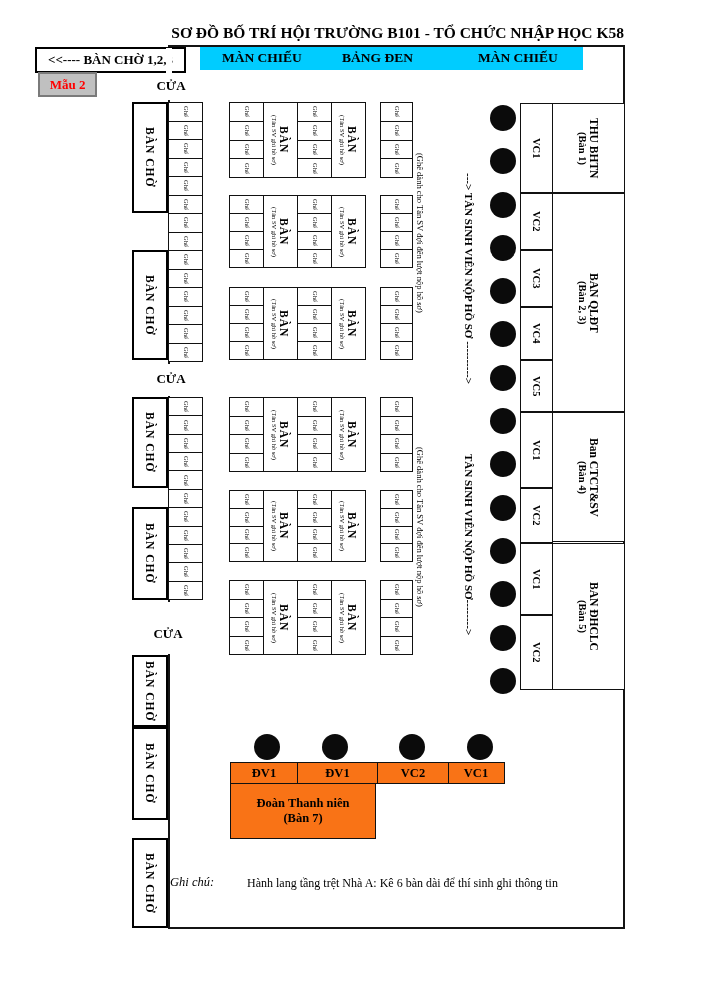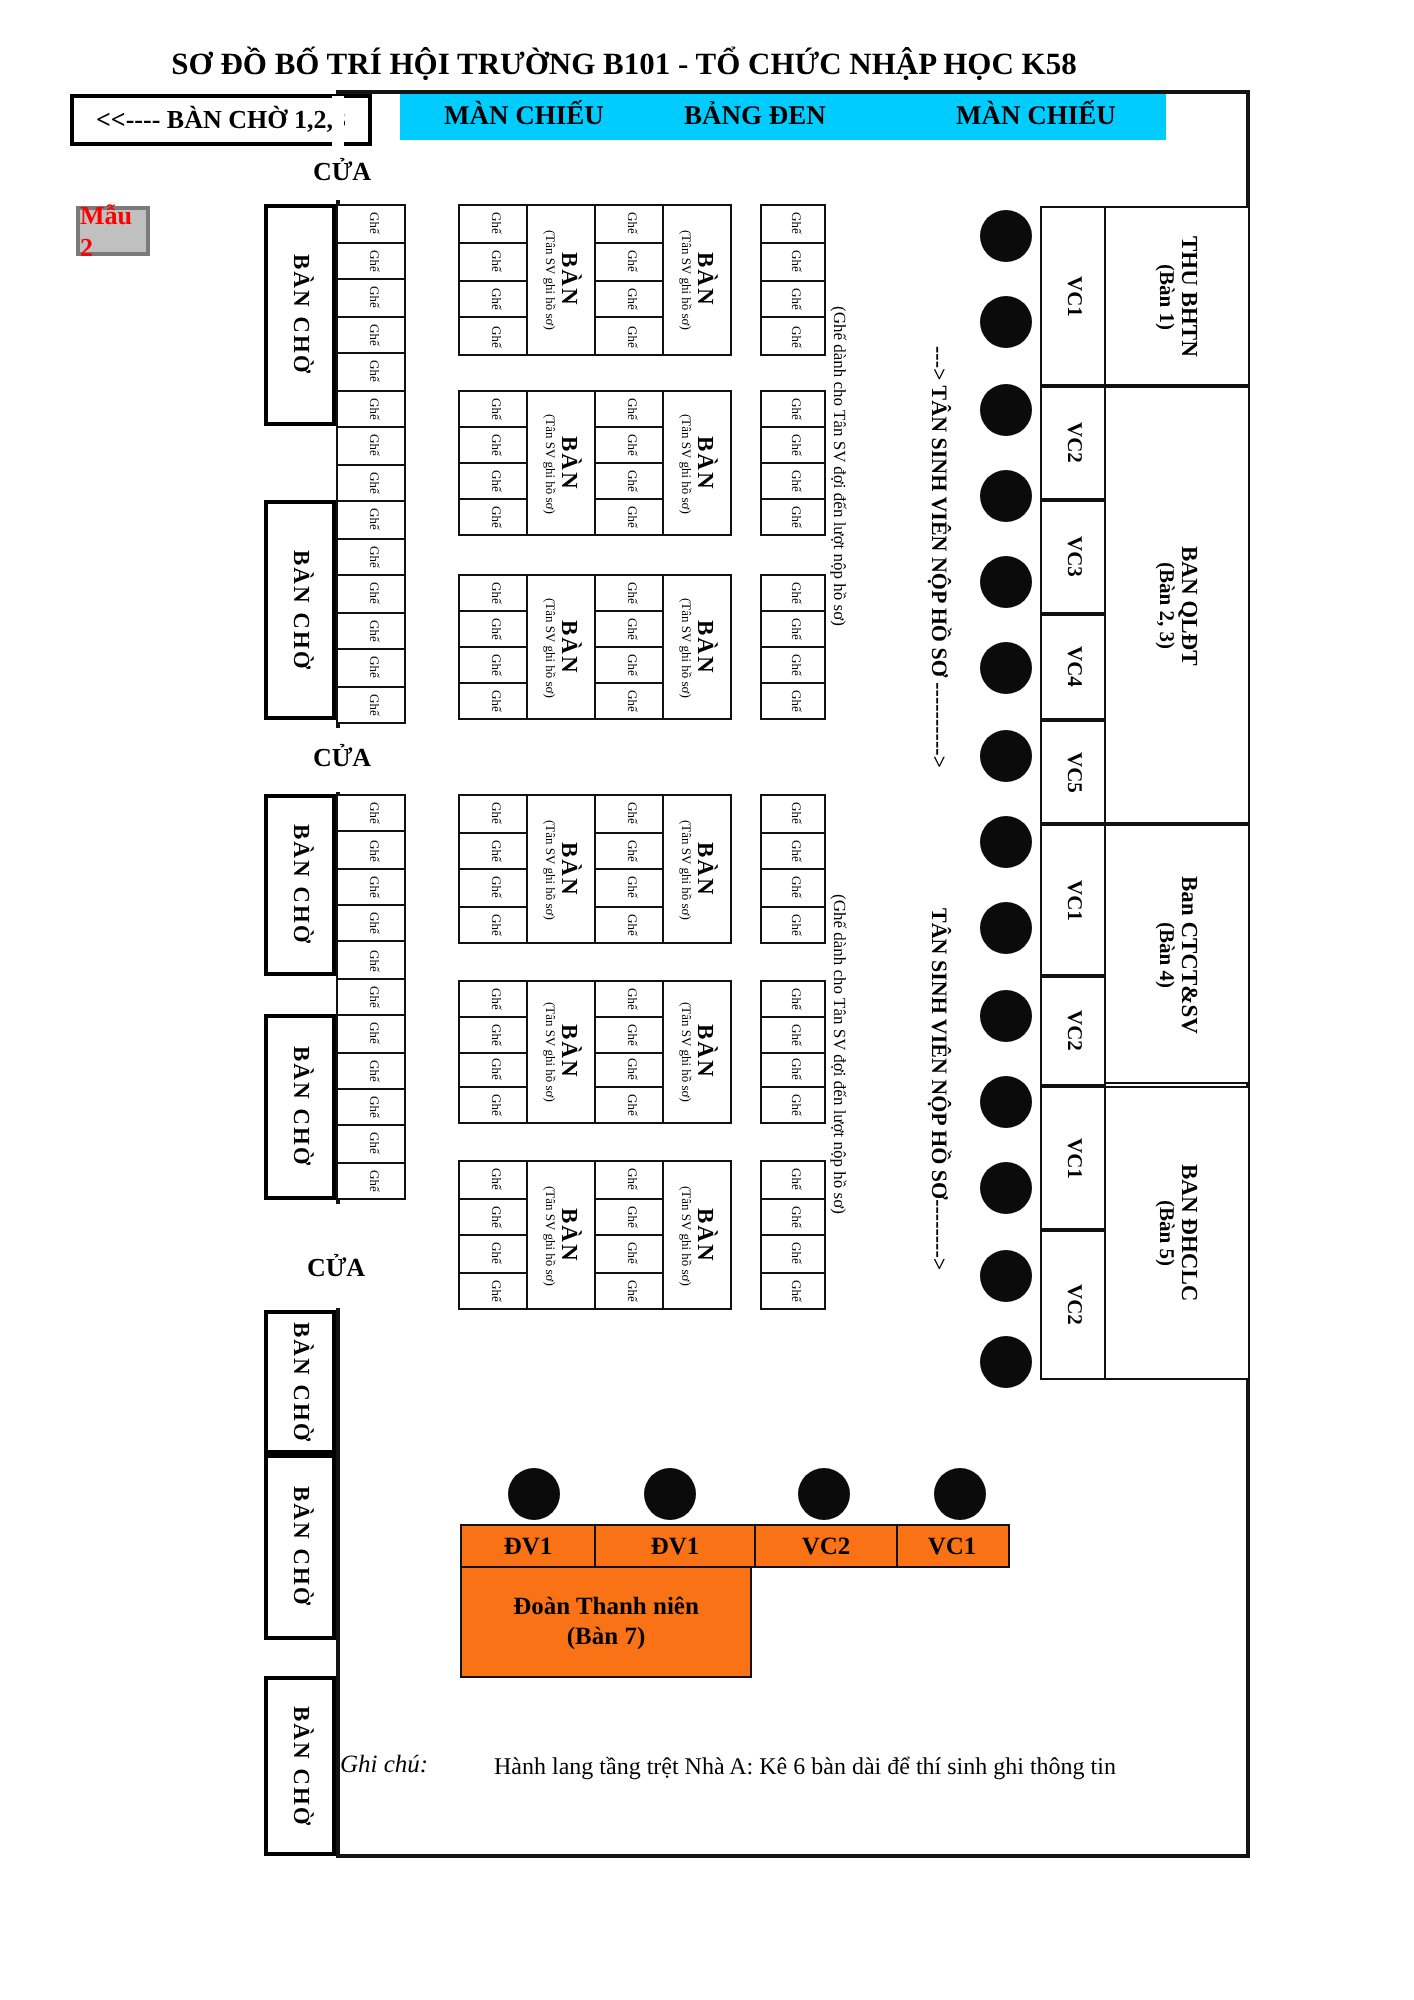--- a/index.html
+++ b/index.html
@@ -1,25 +1,25 @@
 <!DOCTYPE html>
 <html><head>
 <meta charset="utf-8">
 <style>
   html,body{margin:0;padding:0;background:#fff;}
   #canvas{position:relative;width:707px;height:1000px;background:#fff;overflow:hidden;
           font-family:"Liberation Serif","DejaVu Serif",serif;color:#000;}
   .abs{position:absolute;box-sizing:border-box;}
-  .title{top:24px;left:0;width:624px;text-align:center;font-weight:bold;font-size:15.5px;}
+  .title{top:24px;left:0;width:624px;text-align:right;font-weight:bold;font-size:15.5px;}
   .wlabel{left:35px;top:47px;width:151px;height:26px;border:2px solid #000;background:#fff;
           display:flex;align-items:center;justify-content:center;font-weight:bold;font-size:13px;}
   .bar{left:200px;top:47px;width:383px;height:23px;}
   .bar span{position:absolute;top:3px;font-weight:bold;font-size:13.5px;}
-  .variant{left:38px;top:72px;width:37px;height:25px;border:2px solid #7a7a7a;
-           display:flex;align-items:center;justify-content:center;font-weight:bold;font-size:13px;margin-top:31px;}
+  .variant{left:38px;top:72px;width:59px;height:25px;border:2px solid #7a7a7a;
+           display:flex;align-items:center;justify-content:center;font-weight:bold;font-size:13px;}
   .room{left:168px;top:45px;width:457px;height:884px;border:2px solid #141414;}
   .gap{left:166px;width:6px;background:#fff;}
   .door{width:52px;text-align:center;font-weight:bold;font-size:13px;background:#fff;}
   .vflex{writing-mode:vertical-rl;display:flex;flex-direction:column;justify-content:center;align-items:center;}
   .wait{border:2px solid #000;background:#fff;font-weight:bold;font-size:11.5px;letter-spacing:1px;white-space:nowrap;}
   .strip{border:1.5px solid #111;background:#fff;display:flex;flex-direction:column;}
   .scell{flex:1;border-bottom:1.5px solid #111;display:flex;align-items:center;justify-content:center;overflow:hidden;}
   .scell:last-child{border-bottom:none;}
   .gtxt{writing-mode:vertical-rl;font-size:6.5px;line-height:1;}
   .unit{border:1.5px solid #111;background:#fff;display:flex;}

